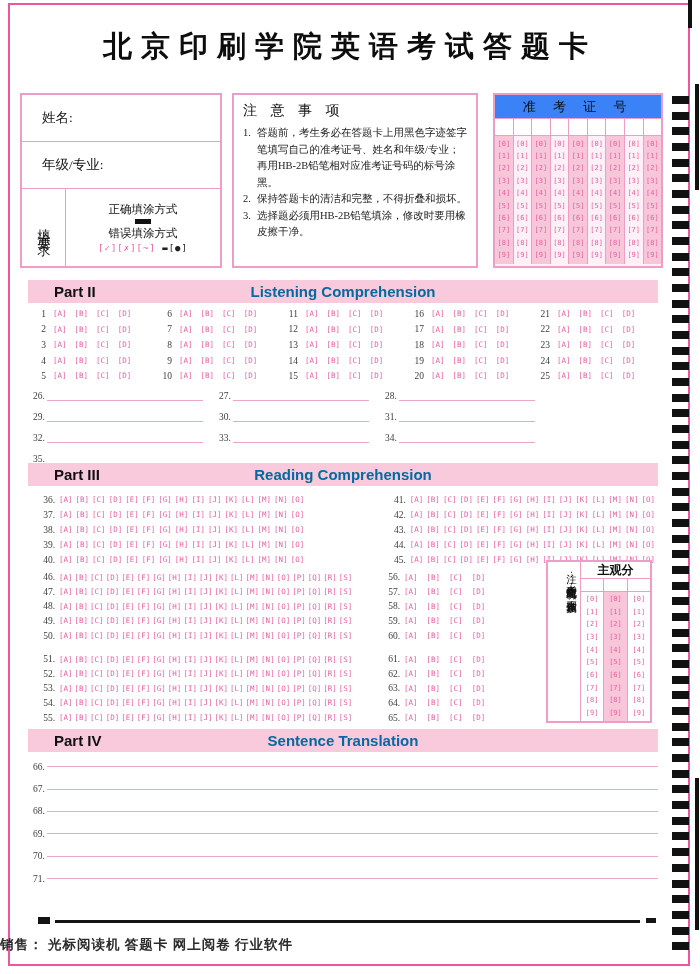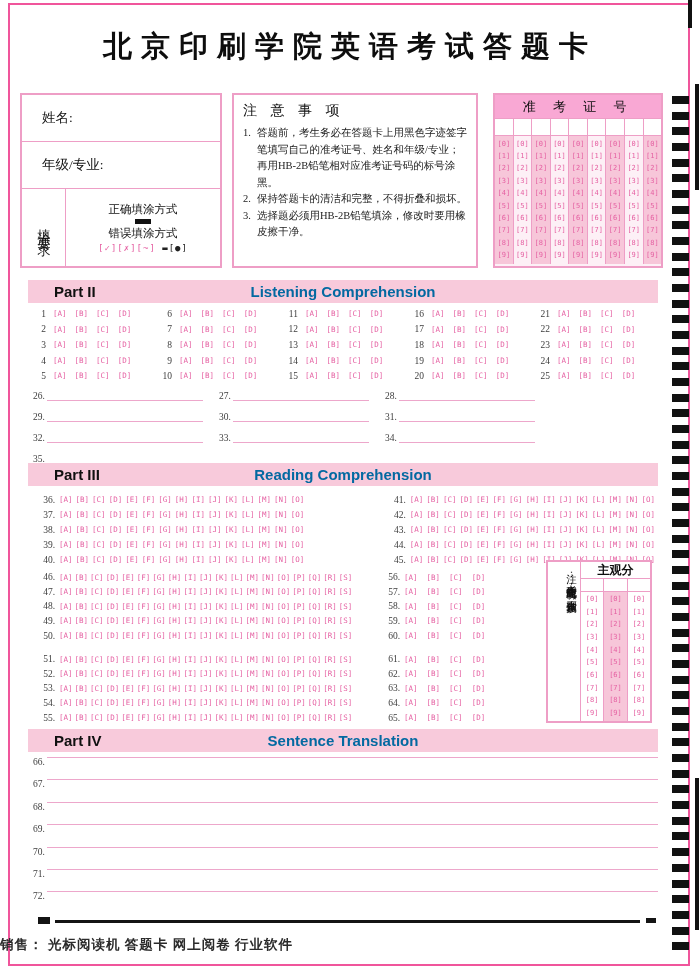--- a/index.html
+++ b/index.html
@@ -35,21 +35,21 @@
 
   .notes-inner { padding:7px 9px 0 9px; }
   .notes-title { text-align:left; font-size:14px; letter-spacing:5px;
                  color:#0d0d0d; margin-bottom:5px; }
   .nitem { display:flex; font-size:10.5px; line-height:16.5px; color:#1c1c1c; }
   .nnum  { flex:none; width:14px; }
   .ntext { flex:1; }
 
   .ttitle { height:24px; border-bottom:1px solid #ee9ec6; display:flex;
             align-items:center; justify-content:center; font-size:13px;
-            letter-spacing:7px; color:#0d0d0d; background:#f9a8d4; }
+            letter-spacing:7px; color:#0d0d0d; background:#3b82f6; }
   .tbody { display:flex; height:145px; }
   .tcol  { flex:1; border-left:1px solid #ee9ec6; display:flex; flex-direction:column; }
   .tcol:first-child { border-left:none; }
   .tcol.shade { background:#f7c6d9; }
   .twrite { height:17px; background:#fff; border-bottom:1px solid #ee9ec6; }
   .tdigs { flex:1; display:flex; flex-direction:column; justify-content:space-around;
            align-items:center; padding:2px 0; }
 
   .bb { font-family:"DejaVu Sans Mono", monospace; font-size:7.5px; color:#e560a2;
         white-space:nowrap; line-height:1; }
@@ -109,21 +109,21 @@
   .subj-cols { flex:1; display:flex; }
   .scol { flex:1; border-left:1px solid #ee9ec6; display:flex; flex-direction:column; }
   .scol:first-child { border-left:none; }
   .scol.shade { background:#f7c6d9; }
   .swrite { height:13px; border-bottom:1px solid #ee9ec6; background:#fff; }
   .sdigs { flex:1; display:flex; flex-direction:column; justify-content:space-around;
            align-items:center; padding:1px 0; }
 
   
   #p4-lines { position:absolute; left:33px; top:757px; width:625px; }
-  .prow { height:22.4px; display:flex; align-items:flex-start; padding-bottom:3px; }
+  .prow { height:22.4px; display:flex; align-items:center; padding-bottom:3px; }
 
   
   .bline  { position:absolute; left:55px; top:920px; width:585px; height:3px; background:#141414; }
   .bsq    { position:absolute; left:38px; top:917px; width:12px; height:7px; background:#141414; }
   .bdash  { position:absolute; left:646px; top:918px; width:10px; height:5px; background:#141414; }
   .footer { position:absolute; left:0; top:936px; width:100%; text-align:left;
             font-size:13.5px; font-weight:700; color:#2b2b2b; letter-spacing:1px; }
 
   
   .tmark { position:absolute; left:672px; width:17px; height:8px; background:#111; }
@@ -1141,24 +1141,20 @@
       <div class="prow">
         <span class="fnum">69.</span>
         <span class="fline"></span>
       </div>
       <div class="prow">
         <span class="fnum">70.</span>
         <span class="fline"></span>
       </div>
       <div class="prow">
         <span class="fnum">71.</span>
-        <span class="fline"></span>
-      </div>
-      <div class="prow">
-        <span class="fnum">72.</span>
         <span class="fline"></span>
       </div>
     </div>
 
   <div class="bsq"></div>
   <div class="bline"></div>
   <div class="bdash"></div>
   <div class="footer">销售： 光标阅读机  答题卡  网上阅卷  行业软件</div>
 
   <div id="timing-col">

